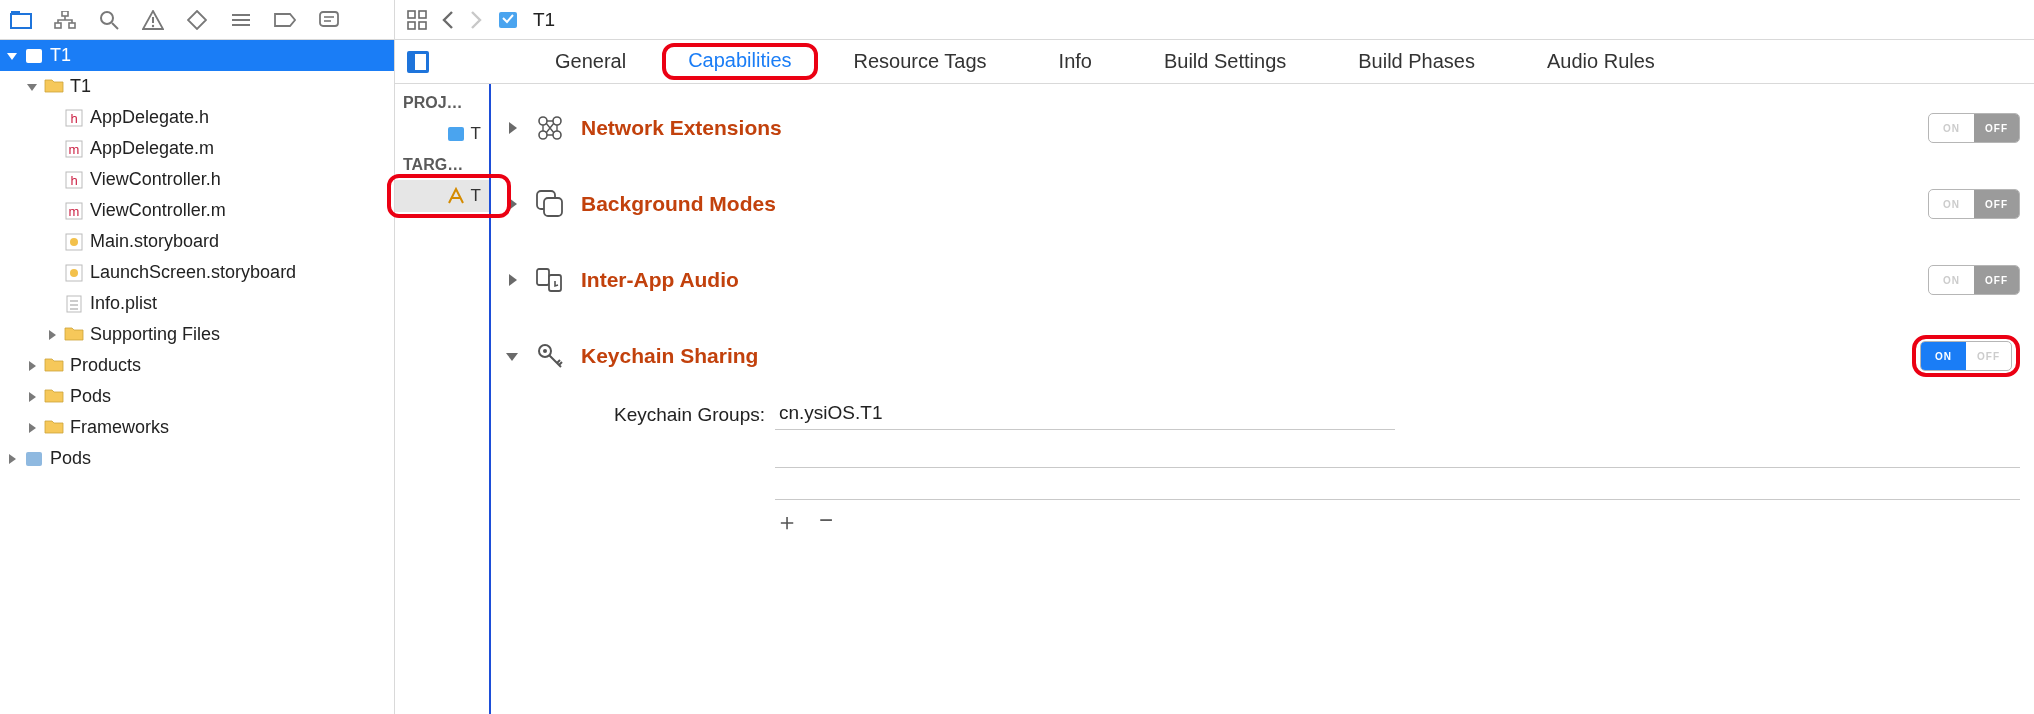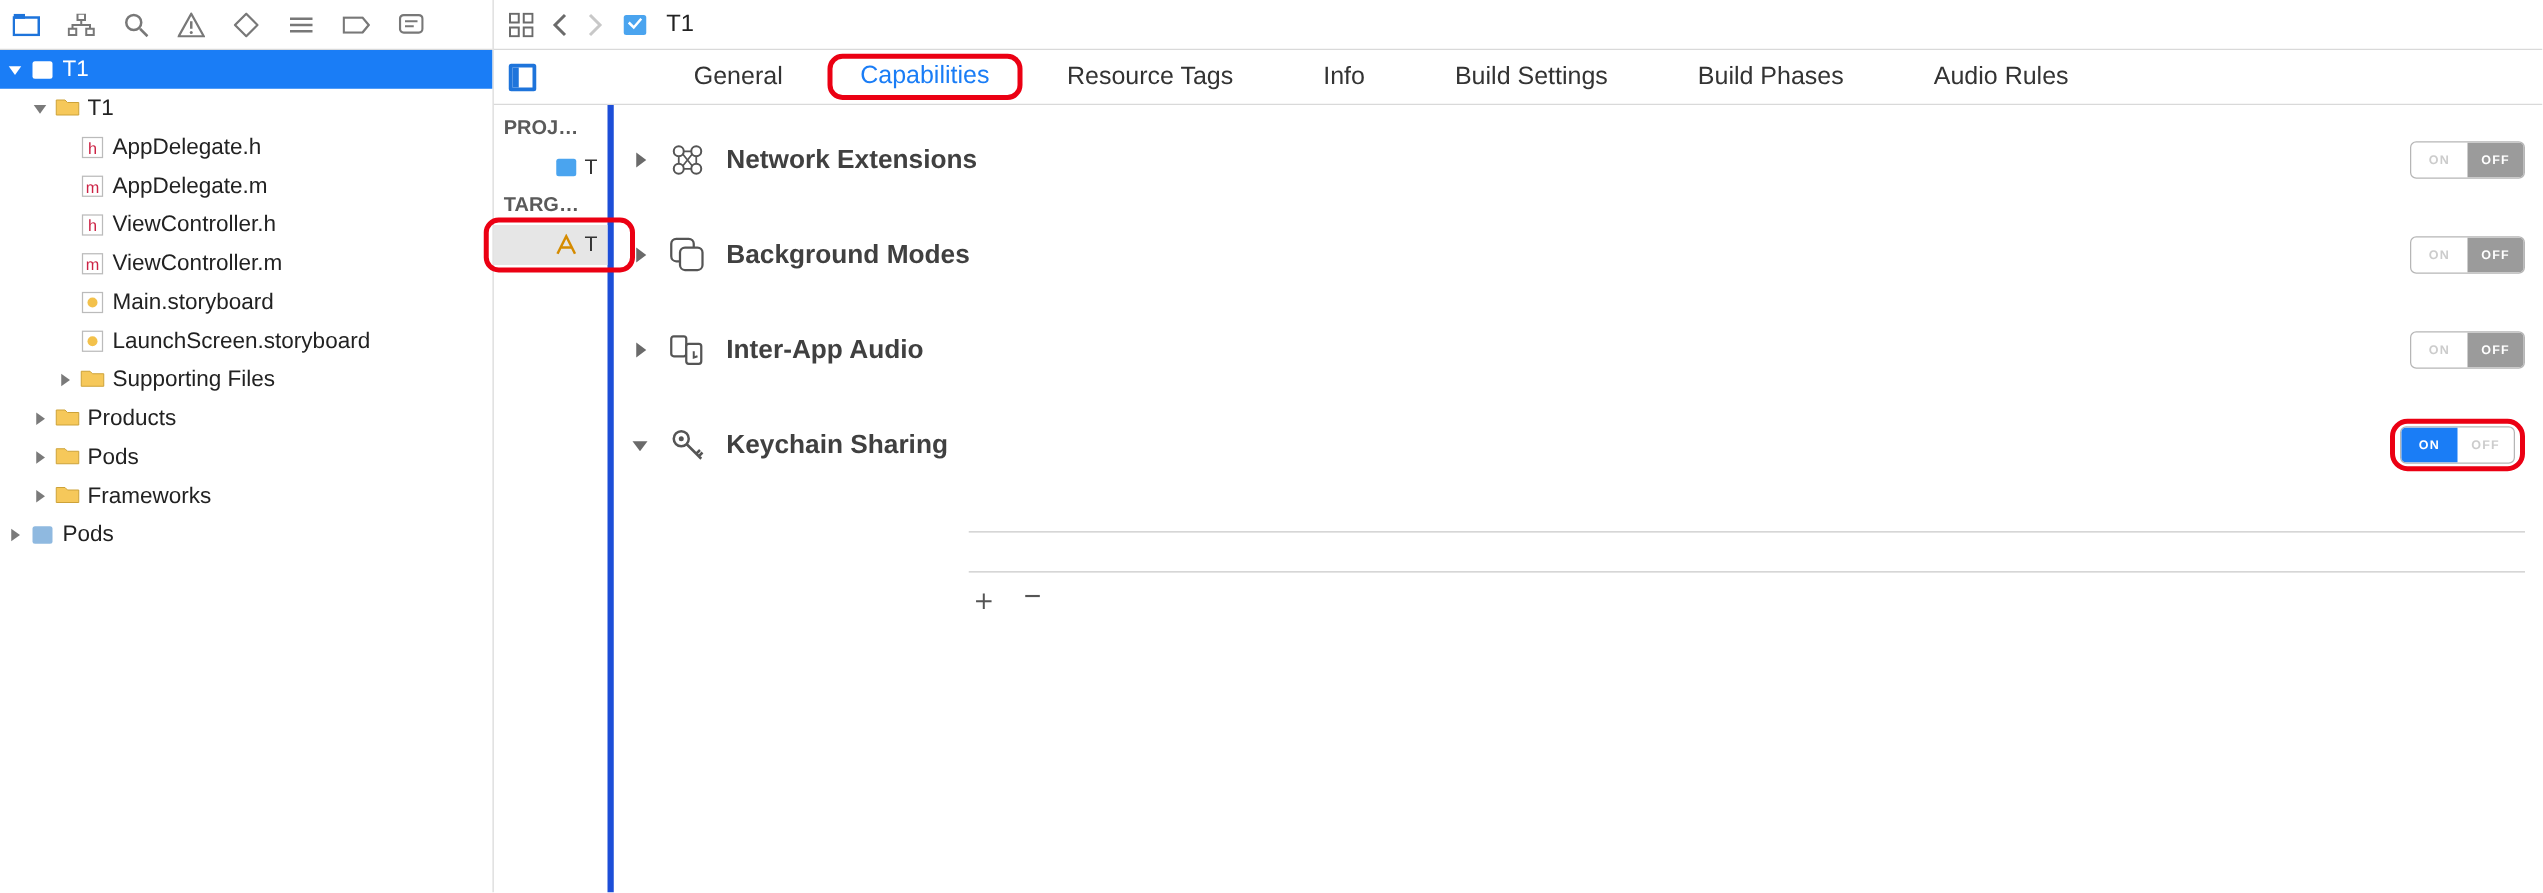--- a/index.html
+++ b/index.html
@@ -32,33 +32,33 @@
 .tabs { height: 44px; display: flex; align-items: center; border-bottom: 1px solid #d9d9d9; padding-left: 12px; }
 .tab-icon { width: 22px; height: 22px; border: 3px solid #1e74db; border-radius: 2px; position: relative; margin-right: 90px; }
 .tab-icon::before { content: ""; position: absolute; left: 0; top: 0; width: 5px; height: 100%; background: #1e74db; }
 .etab { font-size: 20px; color: #333; padding: 4px 16px; margin: 0 20px; cursor: pointer; }
 .etab.active { color: #1a7df6; }
 .highlight-cap { border: 4px solid #eb0013; border-radius: 12px; padding: 2px 22px 4px; }
 
 .editor-body { flex: 1; display: flex; }
 
 
-.outline { width: 96px; border-right: 5px solid #1d4ed8; padding-top: 4px; }
+.outline { width: 96px; border-right: 2px solid #1d4ed8; padding-top: 4px; }
 .outline-head { font-size: 16px; font-weight: 600; color: #5a5a5a; padding: 6px 8px; }
 .outline-item { display: flex; align-items: center; justify-content: flex-end; gap: 6px; height: 32px; padding: 0 8px; font-size: 17px; color: #333; }
 .outline-item.sel-target { background: #e6e6e6; }
 .highlight-target { position: relative; }
 .highlight-target::after { content: ""; position: absolute; border: 4px solid #eb0013; border-radius: 12px; top: -6px; right: -22px; bottom: -6px; left: -8px; pointer-events: none; }
 
 
 .cap-panel { flex: 1; padding: 6px 14px 0 14px; }
 .cap-row { display: flex; align-items: center; height: 76px; }
 .cap-discl { width: 14px; height: 14px; margin-right: 14px; color: #6a6a6a; }
 .cap-icon { width: 34px; height: 34px; margin-right: 14px; color: #4a4a4a; }
-.cap-name { font-size: 21px; font-weight: 700; color: #404040; }
+.cap-name { font-size: 21px; font-weight: 700; color: #c2410c; }
 .cap-toggle-wrap { margin-left: auto; }
 .toggle { width: 92px; height: 30px; border: 1px solid #b6b6b6; border-radius: 5px; display: flex; align-items: center; overflow: hidden; background: #fff; }
 .toggle .half { flex: 1; height: 100%; display: flex; align-items: center; justify-content: center; font-size: 10px; font-weight: 700; letter-spacing: 1px; }
 .toggle.off .half.on { color: #ccc; }
 .toggle.off .half.off { background: #9b9b9b; color: #fff; }
 .toggle.on .half.on { background: #1a7df6; color: #fff; }
 .toggle.on .half.off { color: #ccc; }
 .toggle-highlight { border: 4px solid #eb0013; border-radius: 14px; padding: 2px 4px; display: inline-block; }
 
 .keychain-detail { padding-left: 90px; }
@@ -211,20 +211,32 @@
           <span class="disclosure placeholder"></span>
           <span class="tree-icon">
             <svg width="20" height="20">
               <rect x="2" y="2" width="16" height="16" fill="#fff" stroke="#bbb"></rect>
               <circle cx="10" cy="10" r="4" fill="#f3c14b"></circle>
             </svg>
           </span>
           <span class="tree-label">LaunchScreen.storyboard</span>
         </div>
         <div class="tree-row indent-2">
+          <span class="disclosure placeholder"></span>
+          <span class="tree-icon">
+            <svg width="20" height="20">
+              <rect x="3" y="2" width="14" height="16" fill="#fff" stroke="#bbb"></rect>
+              <line x1="6" y1="7" x2="14" y2="7" stroke="#999"></line>
+              <line x1="6" y1="11" x2="14" y2="11" stroke="#999"></line>
+              <line x1="6" y1="15" x2="14" y2="15" stroke="#999"></line>
+            </svg>
+          </span>
+          <span class="tree-label">Info.plist</span>
+        </div>
+        <div class="tree-row indent-2">
           <span class="disclosure">
             <svg width="12" height="12">
               <path d="M3 1 L10 6 L3 11 Z" fill="#7a7a7a"></path>
             </svg>
           </span>
           <span class="tree-icon">
             <svg width="20" height="16">
               <path d="M1 3h7l2 2h9v10H1z" fill="#f6c85a" stroke="#cda238" stroke-width="0.8"></path>
             </svg>
           </span>
@@ -427,20 +439,24 @@
               </span>
               <span class="cap-name">Keychain Sharing</span>
               <span class="cap-toggle-wrap"><span class="toggle-highlight"><div class="toggle on">
                     <div class="half on">ON</div>
                     <div class="half off">OFF</div>
                   </div></span></span>
             </div>
           </div>
 
         <div class="keychain-detail">
+          <div class="kg-row">
+            <span class="kg-label">Keychain Groups:</span>
+            <span class="kg-field">cn.ysiOS.T1</span>
+          </div>
           <div class="kg-empty"></div>
           <div class="kg-empty"></div>
           <div class="kg-buttons">
             <span>＋</span>
             <span>−</span>
           </div>
         </div>
       </div>
     </div>
   </div>

